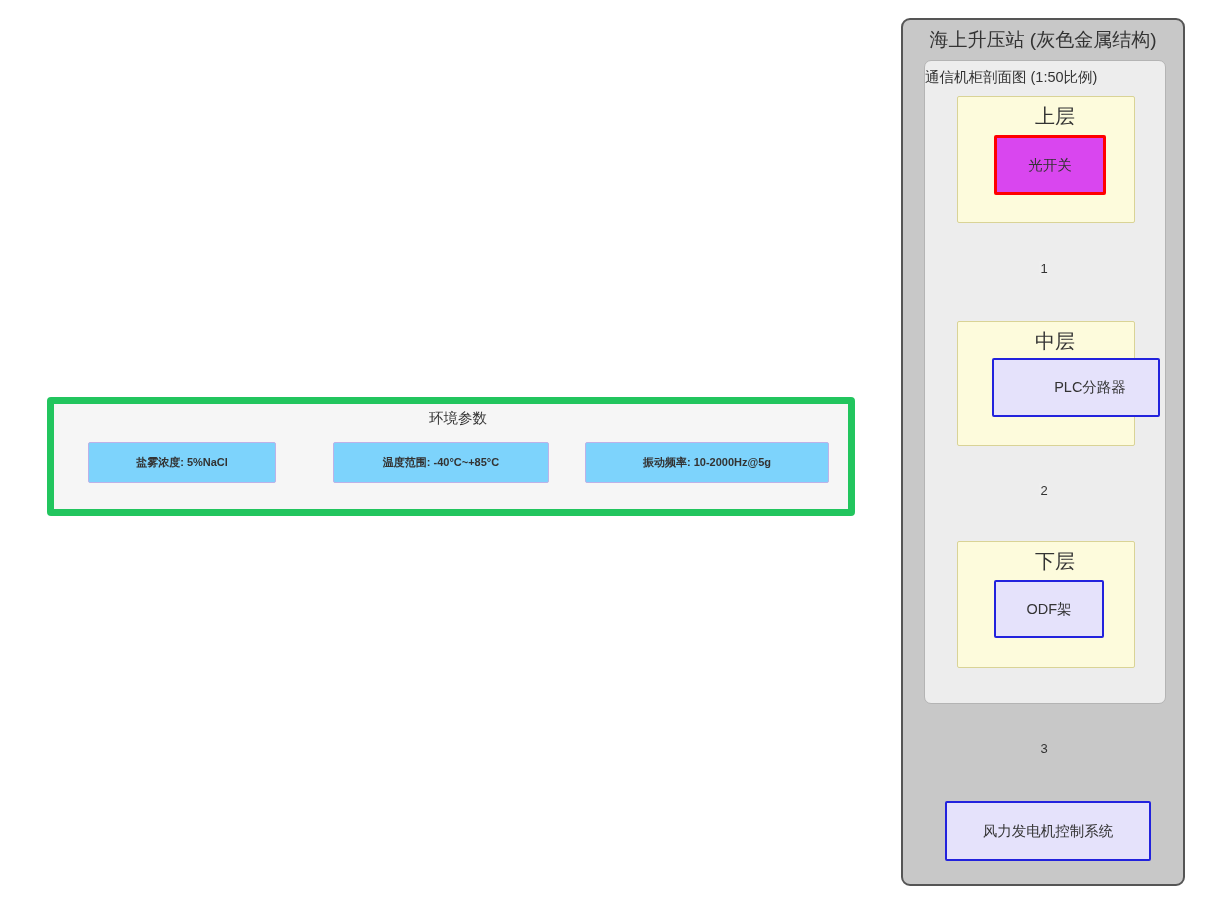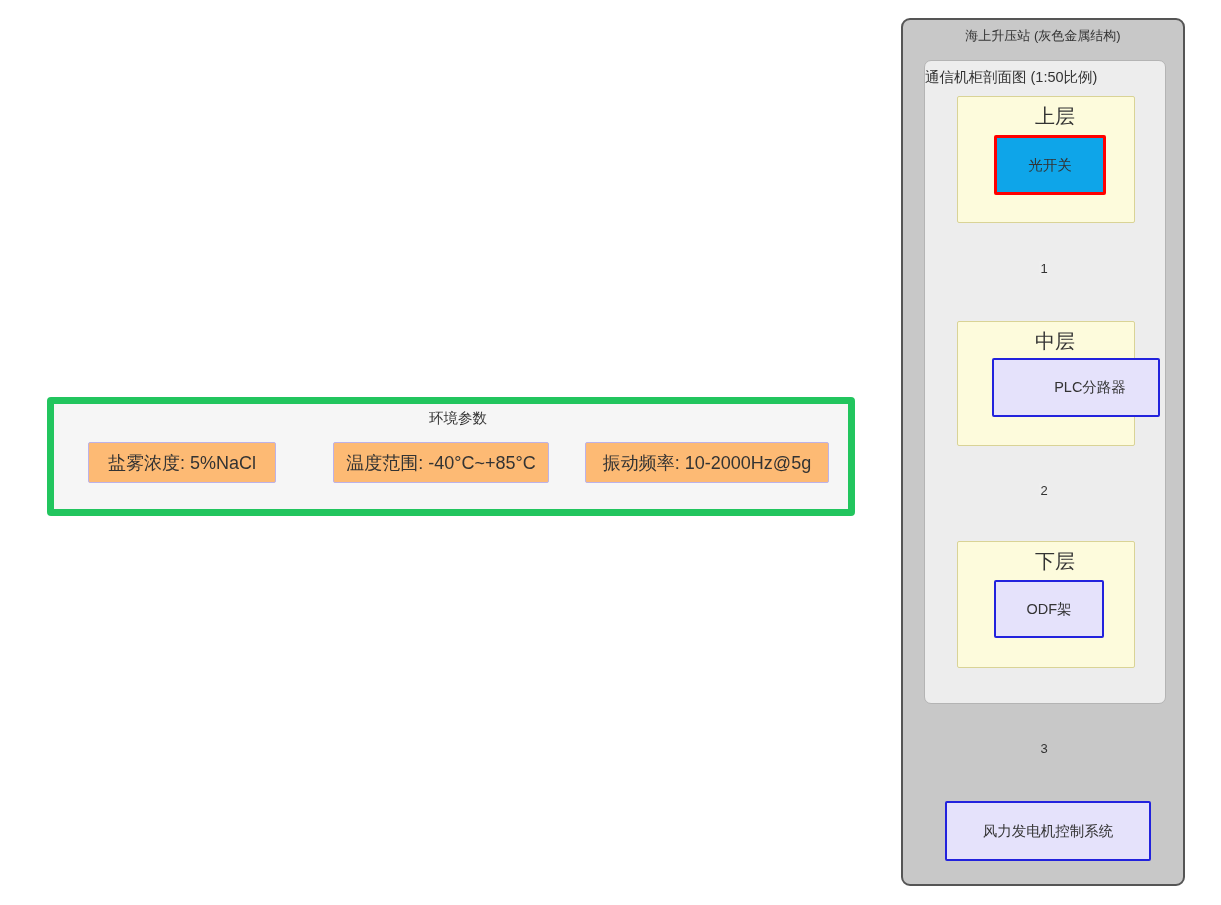--- a/index.html
+++ b/index.html
@@ -41,48 +41,49 @@
     text-align: center;
     font-size: 14.5px;
     color: #333333;
     line-height: 18px;
     white-space: nowrap;
   }
   .env-box {
     position: absolute;
     top: 38px;
     height: 39px;
-    background: #fdba74;
+    background: #7dd3fc;
     border: 1.4px solid #bdb2e8;
     border-radius: 2px;
     display: flex;
     align-items: center;
     justify-content: center;
-    font-size: 18px;
-    color: #333333;
-    white-space: nowrap;
+    font-size: 11px;
+    color: #333333;
+    white-space: nowrap;
+    font-weight: bold;
   }
   .env-box.b0 { left: 34px;  width: 186px; }
   .env-box.b1 { left: 279px; width: 214px; }
   .env-box.b2 { left: 531px; width: 242px; }
 
   
   .platform {
     left: 901px; top: 18px;
     width: 284px; height: 868px;
     background: #c8c8c8;
     border: 2px solid #555555;
     border-radius: 9px;
   }
   .platform-title {
     position: absolute;
     left: 0; top: 7px;
     width: 280px;
     text-align: center;
-    font-size: 13px;
+    font-size: 19px;
     color: #333333;
     white-space: nowrap;
   }
 
   
   .cabinet {
     left: 21px; top: 40px;
     width: 242px; height: 644px;
     background: #ededed;
     border: 1px solid #b4b4b4;
@@ -123,21 +124,21 @@
     position: absolute;
     display: flex;
     align-items: center;
     justify-content: center;
     font-size: 14.5px;
     color: #333333;
     white-space: nowrap;
     border-radius: 2px;
   }
   .node.critical {
-    background: #0ea5e9;
+    background: #d946ef;
     border: 3px solid #ff0000;
   }
   .node.standard {
     background: #e5e2fb;
     border: 2px solid #2222dd;
   }
   
   .node.n-optical { left: 36px; top: 38px;  width: 106px; height: 54px; }
   .node.n-plc     { left: 34px; top: 36px;  width: 136px; height: 55px; padding-left: 28px; }
   .node.n-odf     { left: 36px; top: 38px;  width: 106px; height: 54px; }

